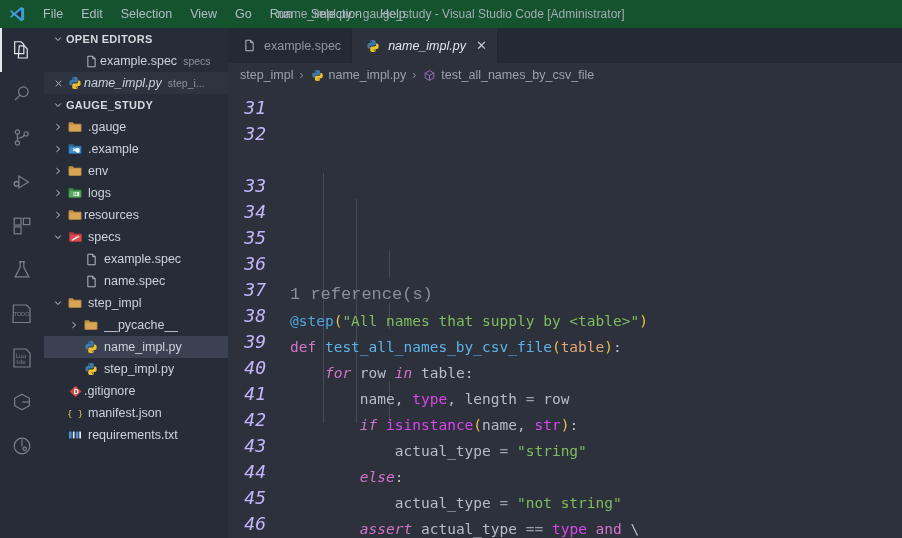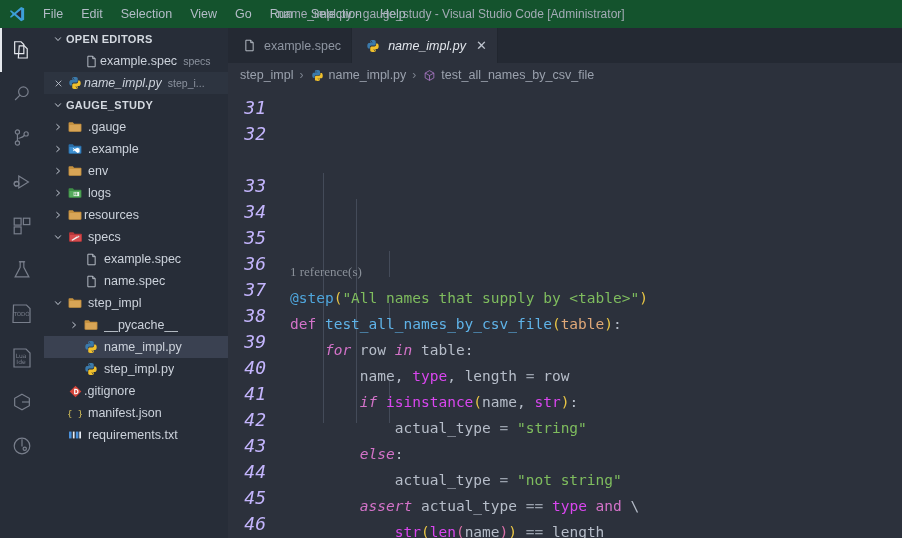--- a/index.html
+++ b/index.html
@@ -106,21 +106,21 @@
     padding-top:8px;
     font-style:italic;
   }
   .ln { height:26px; line-height:26px; }
   .ln.spacer { color:transparent; }
   .code {
     flex:1; font-family:"DejaVu Sans Mono", monospace; font-size:14.5px;
     padding-top:8px; position:relative; min-width:0; white-space:pre;
   }
   .cl { height:26px; line-height:26px; padding-left:6px; position:relative; }
-  .cl.codelens { font-family:Liberation Serif, serif; font-size:13px; color:#8a9099; }
+  .cl.codelens { font-family:Liberation Mono, monospace; font-size:17px; color:#8a9099;margin-top:23px; }
   .ig { position:absolute; top:0; bottom:0; width:1px; background:#444b59; }
 
   
   .t-dec   { color:#4fa6dd; }
   .t-kw    { color:#d473c9; font-style:italic; }
   .t-kw2   { color:#d473c9; }
   .t-fn    { color:#5fb3e8; }
   .t-str   { color:#7fbd5e; }
   .t-par1  { color:#e8c545; }
   .t-par2  { color:#d86fa8; }

